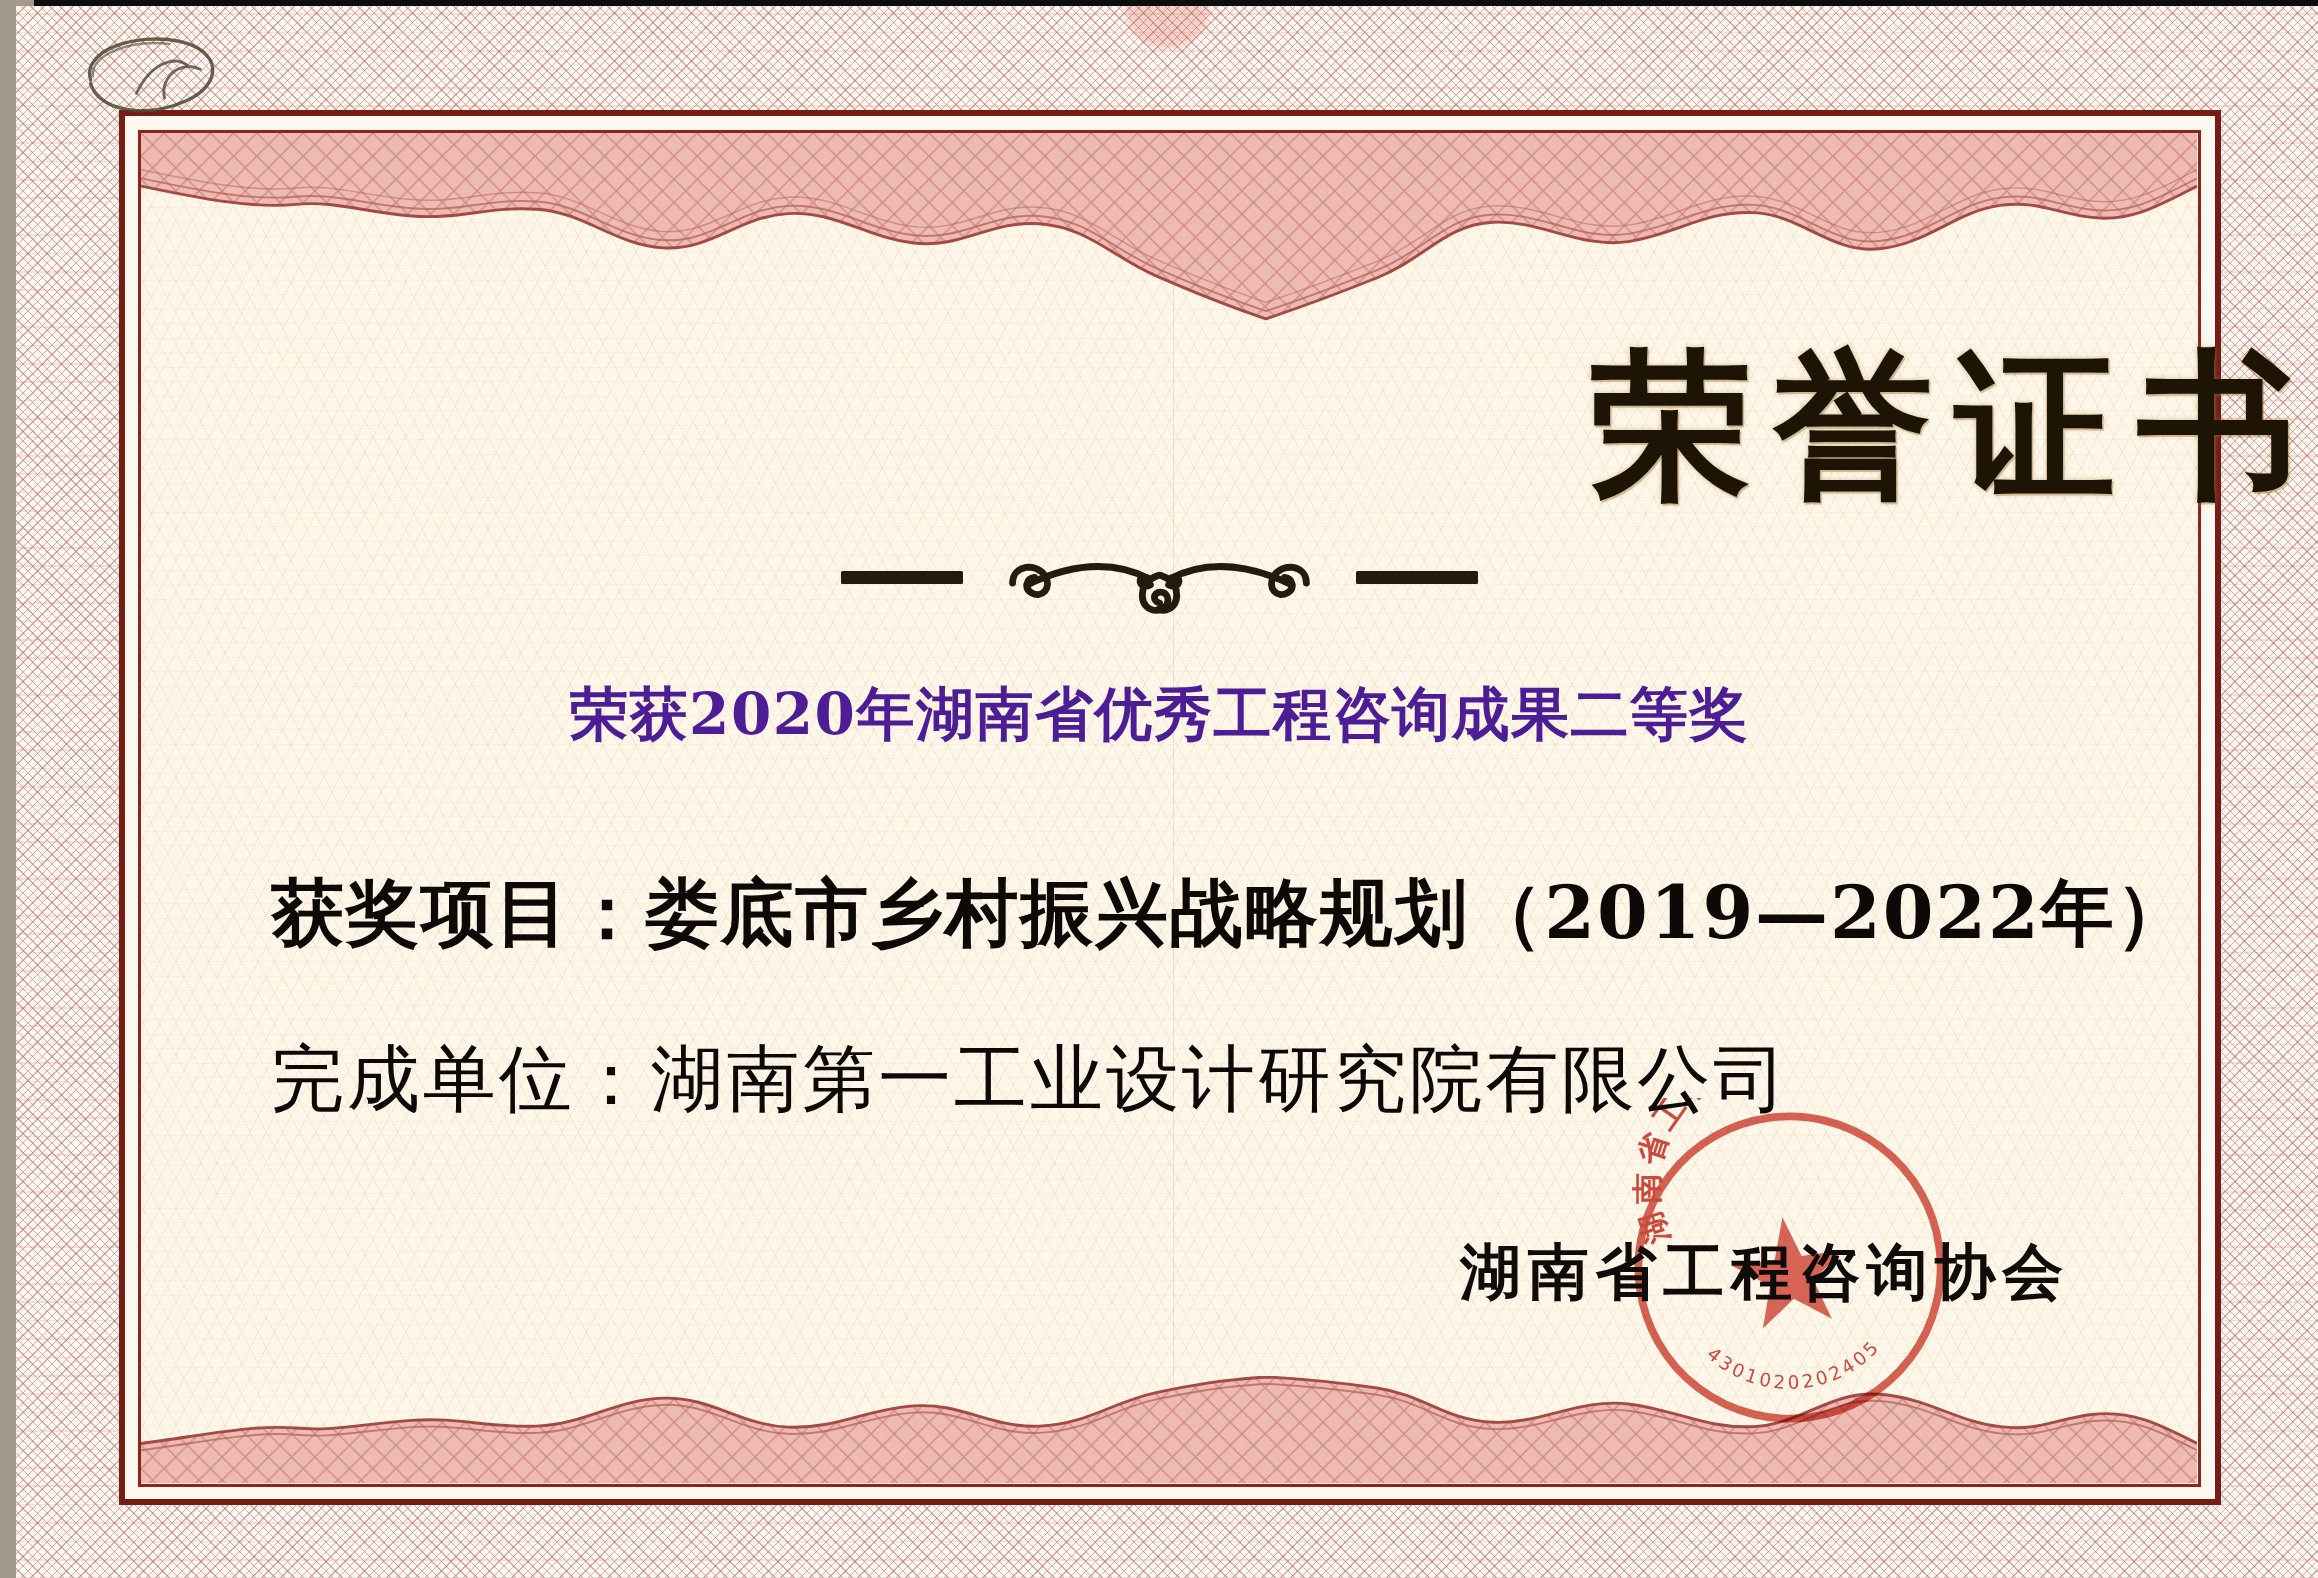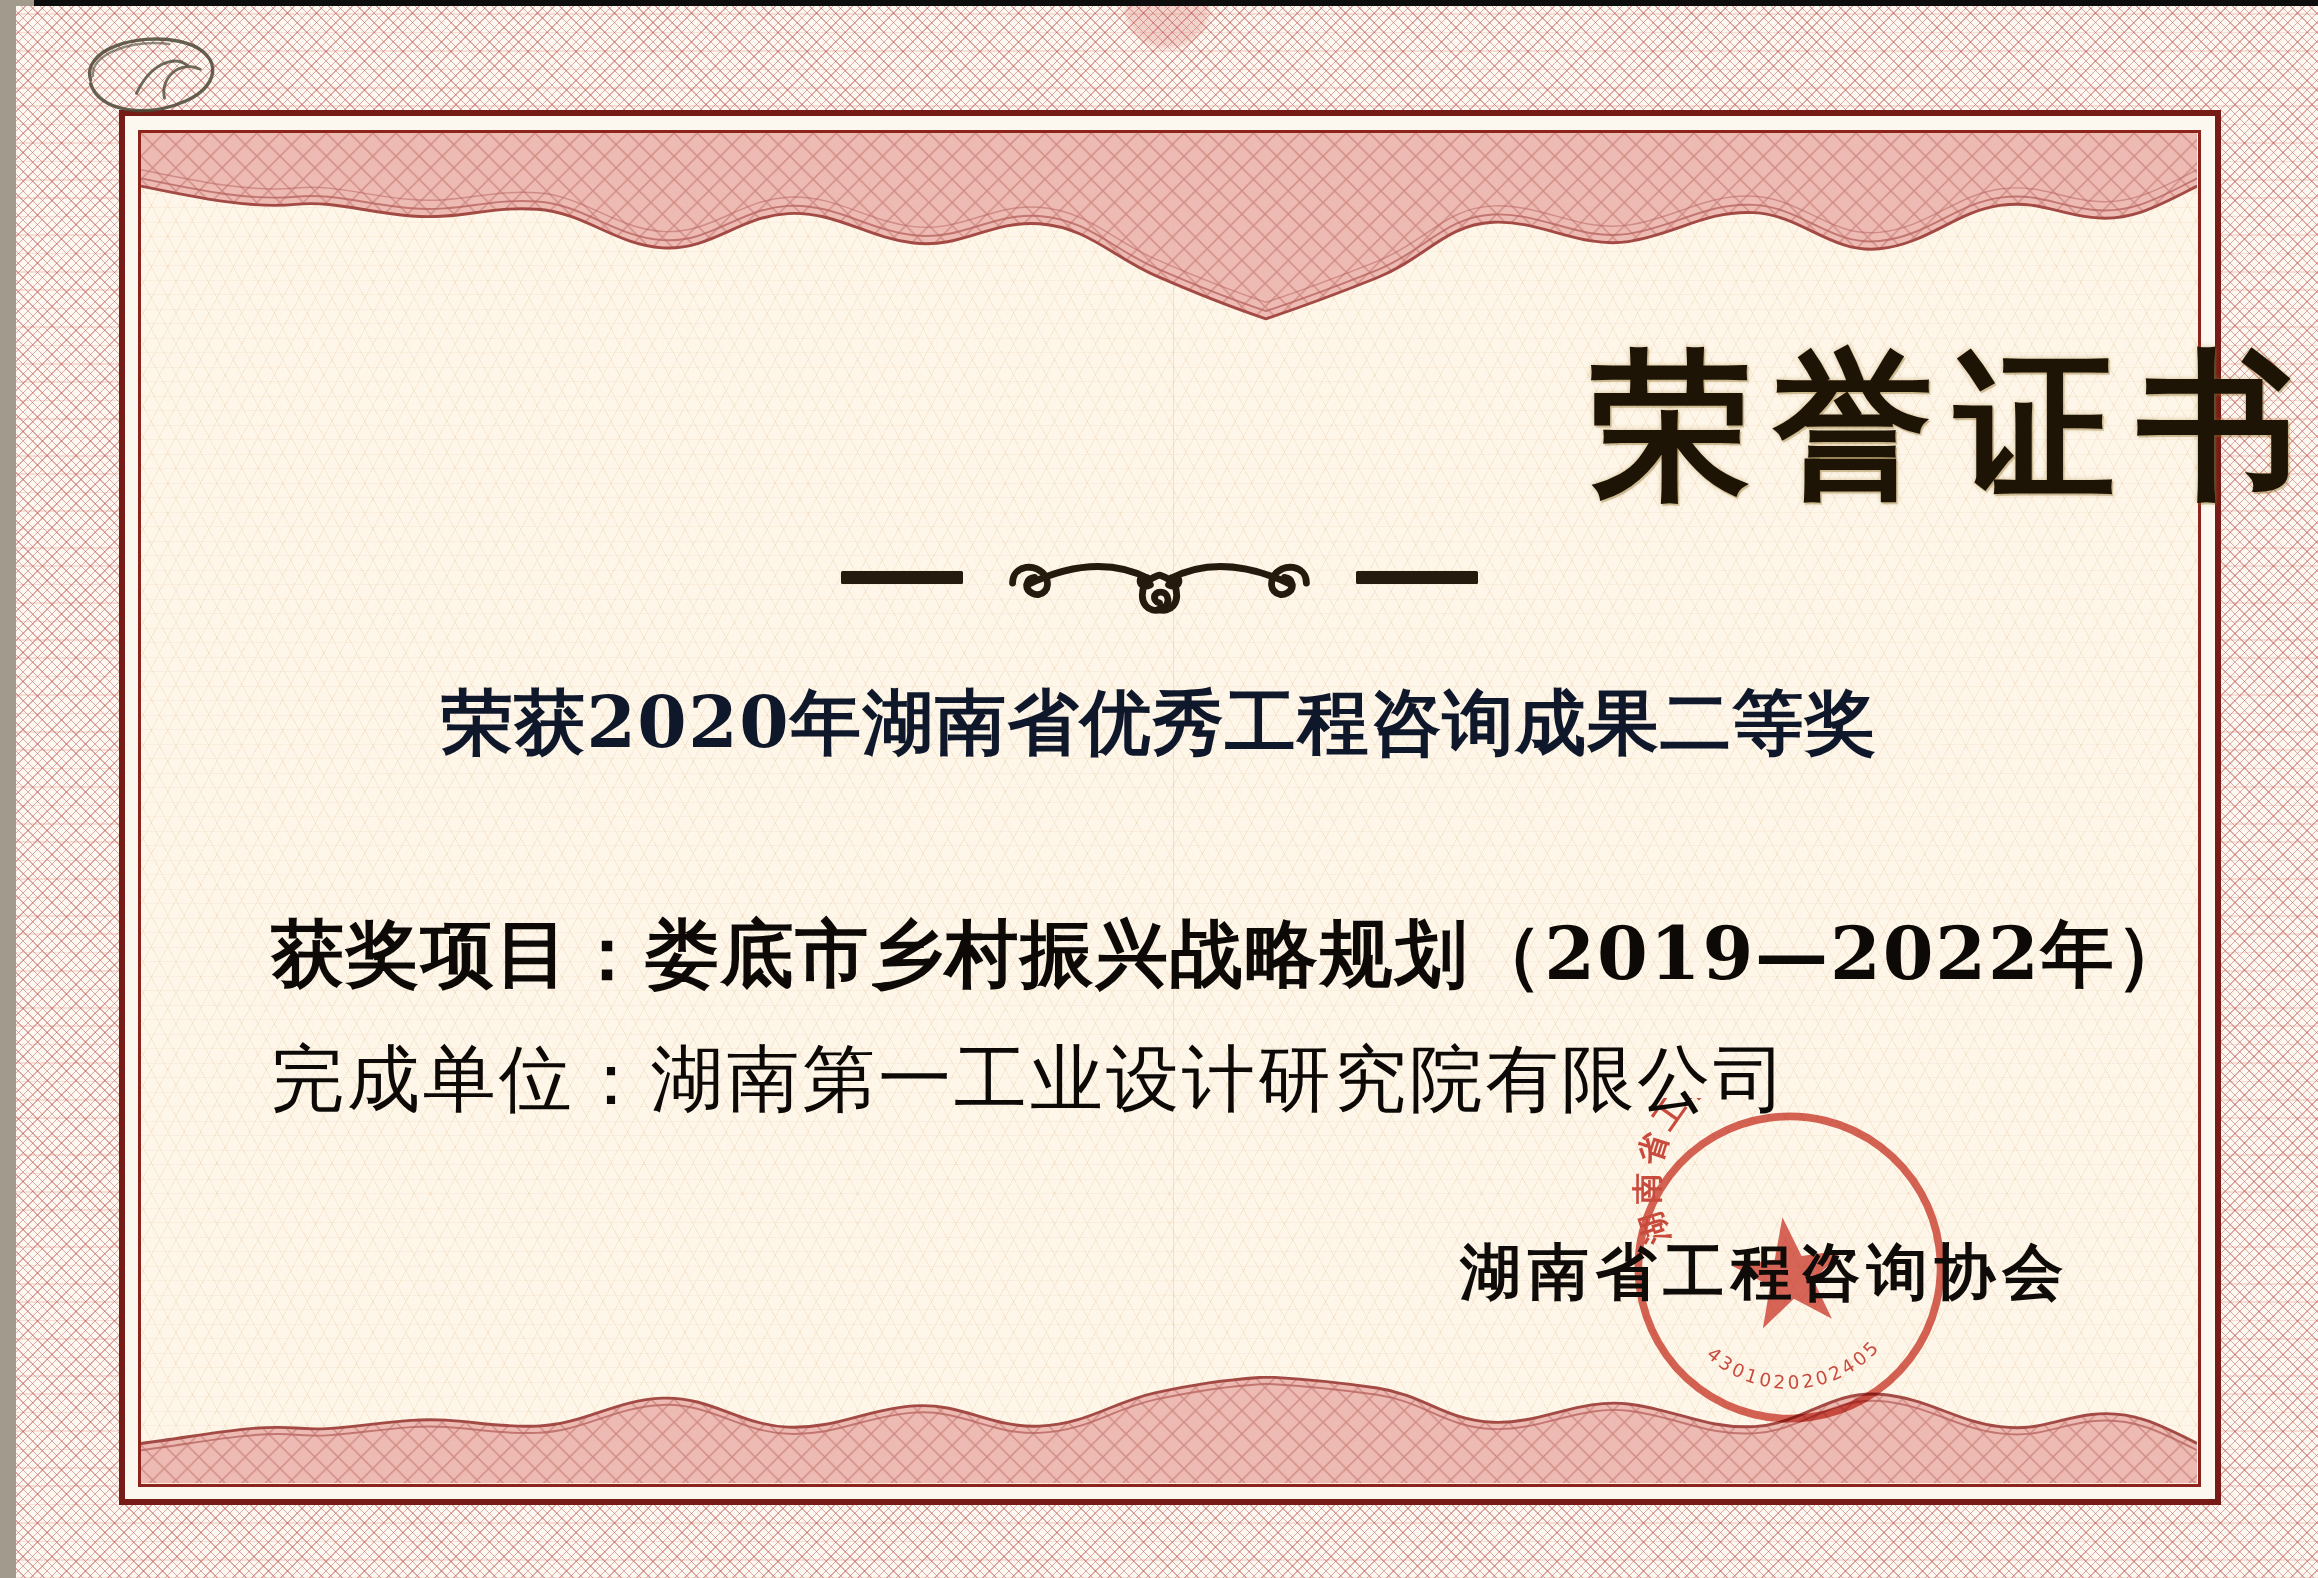--- a/index.html
+++ b/index.html
@@ -40,22 +40,22 @@
     font-family:"DejaVu Serif","Liberation Serif",serif;font-weight:700;
     font-size:160px;line-height:1.18;letter-spacing:22px;color:#1e1406;
     text-shadow:0 0 5.8px rgba(163,124,36,.45), 1.5px 1.5px 0 rgba(122,92,24,.30);margin-top:42px;}
   .subtitle{position:absolute;left:0;top:485px;width:100%;text-align:center;
     font-weight:700;font-size:30px;letter-spacing:7.3px;color:#241a0e;}
   .divider{position:absolute;left:0;top:541px;width:100%;height:73px;
     display:flex;align-items:center;justify-content:center;gap:27px;}
   .divider .bar{width:122px;height:13px;background:#241a0d;border-radius:1.5px;}
   .award{position:absolute;left:0;top:676px;width:100%;text-align:center;
     font-family:"DejaVu Serif","Liberation Serif",serif;font-weight:700;
-    font-size:71px;letter-spacing:1.5px;color:#0f172a;}
-  .line-project{position:absolute;left:271px;top:906px;
+    font-size:58px;letter-spacing:1.5px;color:#4c1d95;}
+  .line-project{position:absolute;left:271px;top:865px;
     font-family:"DejaVu Serif","Liberation Serif",serif;font-weight:700;
     font-size:73px;letter-spacing:1.9px;color:#0c0907;white-space:nowrap;}
   .line-unit{position:absolute;left:271px;top:1031px;
     font-family:"DejaVu Serif","Liberation Serif",serif;font-weight:400;
     font-size:73px;letter-spacing:2.9px;color:#0c0907;white-space:nowrap;}
   .issuer-block{position:absolute;left:1441px;top:1232px;width:648px;text-align:center;}
   .issuer{font-family:"DejaVu Serif","Liberation Serif",serif;font-weight:700;
     font-size:61px;letter-spacing:6.8px;color:#0e0b08;}
   .date{margin-top:35px;font-family:"DejaVu Serif","Liberation Serif",serif;font-weight:700;
     font-size:65px;letter-spacing:3.4px;color:#0e0b08;}

